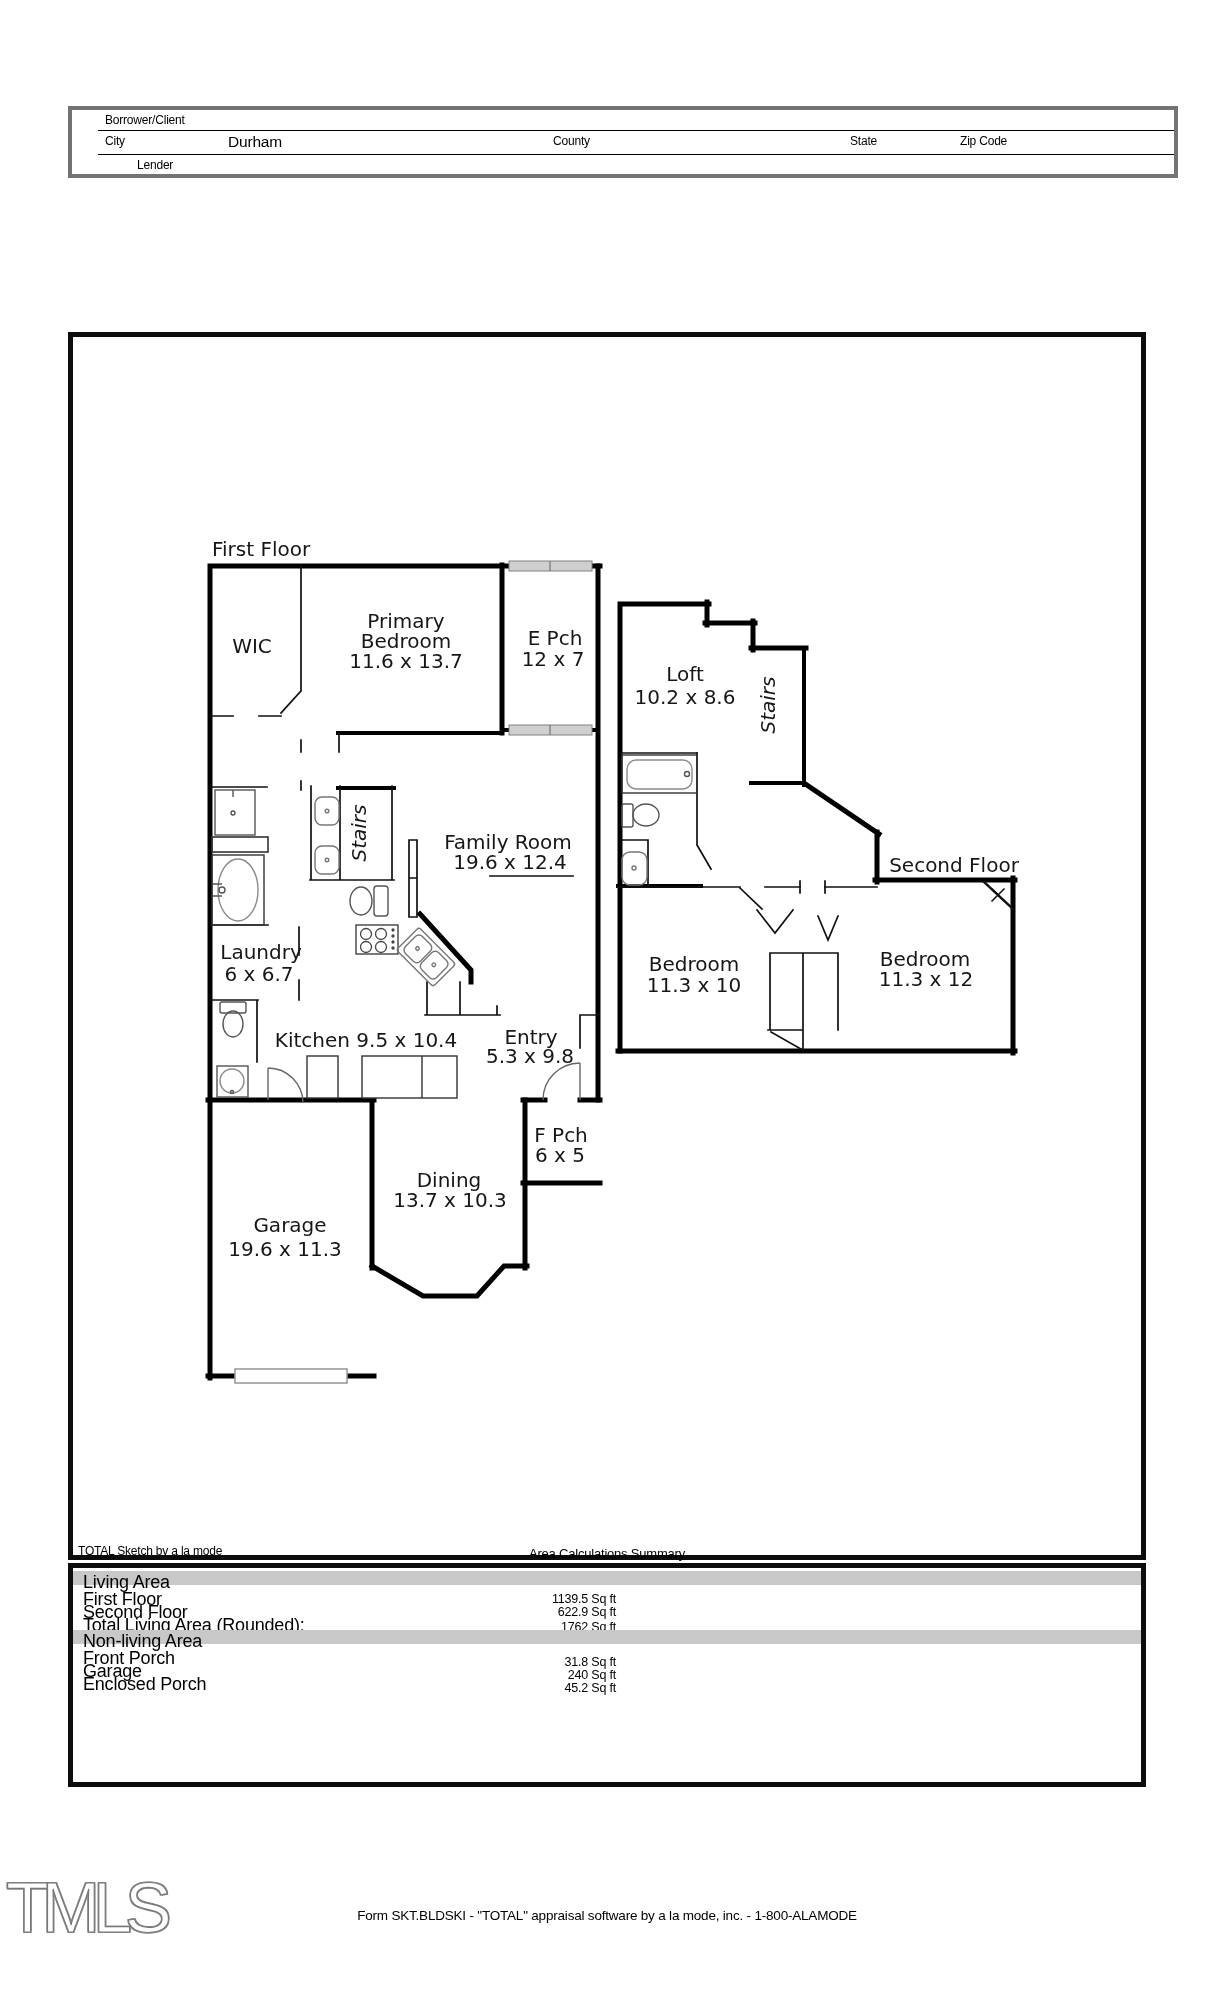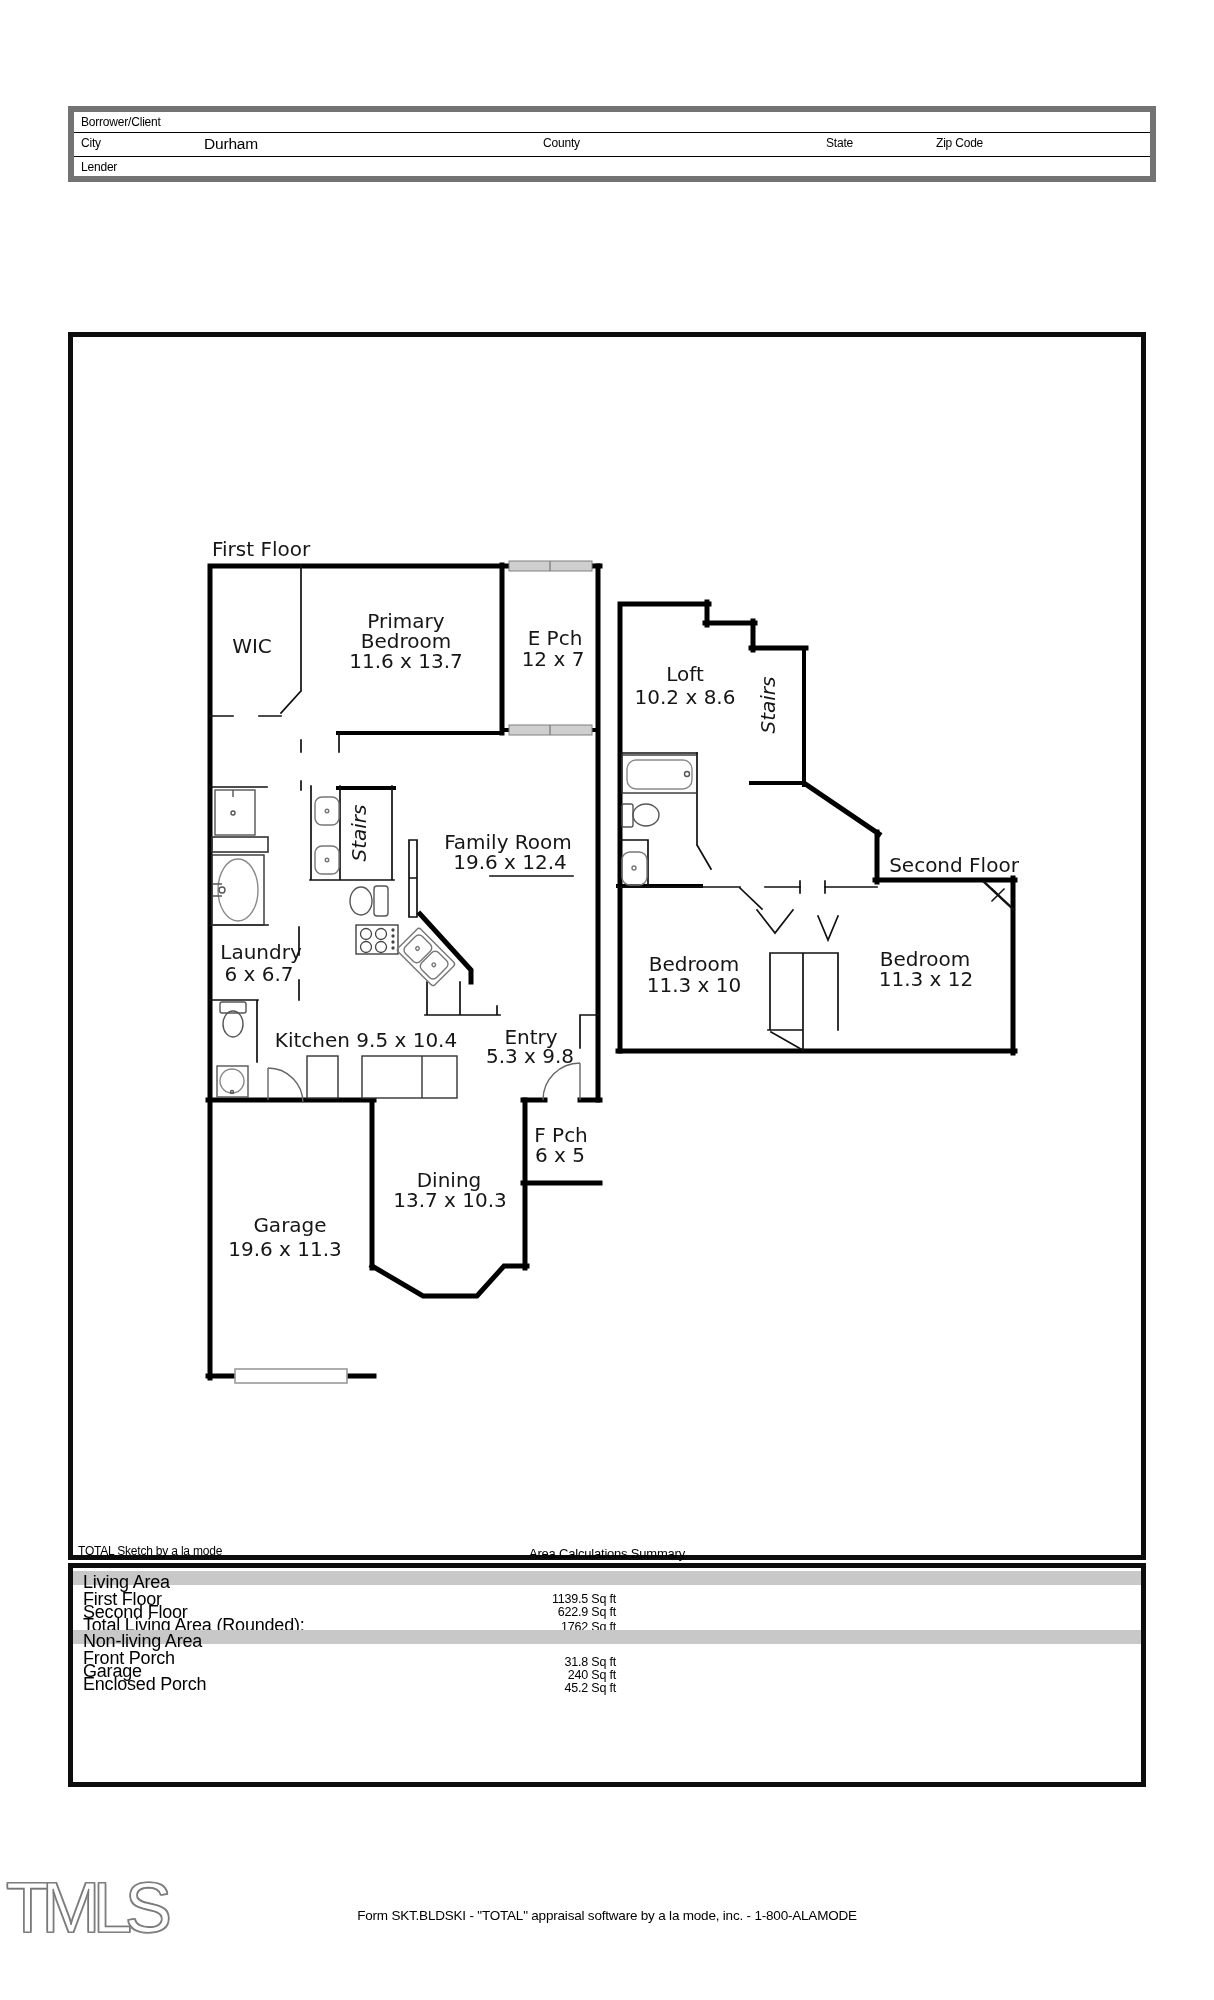--- a/index.html
+++ b/index.html
@@ -1,23 +1,23 @@
 <!DOCTYPE html>
 <html><head>
 <meta charset="utf-8">
 <style>
   html,body{margin:0;padding:0;background:#fff;}
   .page{position:relative;width:1214px;height:2000px;background:#ffffff;overflow:hidden;
         font-family:"Liberation Sans",sans-serif;color:#000;}
   .title{position:absolute;top:108px;left:0;width:100%;text-align:center;
          font-size:26px;font-weight:bold;letter-spacing:0px;}
   
-  .hdr{position:absolute;left:68px;top:106px;width:1076px;border:6px solid #737373;background:#fff;}
+  .hdr{position:absolute;left:68px;top:106px;width:1076px;border:4px solid #737373;background:#fff;padding-left:26px;}
   .hdr-row{position:relative;border-bottom:1px solid #000;}
-  .hdr-row:last-child{border-bottom:none;}
+  .hdr-row:last-child{border-bottom:none;margin-left:32px;}
   .r1{height:20px;} .r2{height:23px;} .r3{height:23px;} .r4{height:19px;}
   .hdr-label{position:absolute;left:7px;top:3px;font-size:12px;letter-spacing:-0.2px;}
   .hdr-value{position:absolute;left:130px;top:2px;font-size:15.5px;letter-spacing:-0.2px;}
   .hdr-mini{position:absolute;top:3px;font-size:12px;letter-spacing:-0.2px;}
   
   .sketchbox{position:absolute;left:68px;top:332px;width:1068px;height:1218px;
              border:5px solid #0d0d0d;background:#fff;}
   .sketch-credit{position:absolute;left:78px;top:1544px;font-size:12px;letter-spacing:-0.2px;}
   .sketch-summary-title{position:absolute;left:0;top:1546px;width:100%;text-align:center;
              font-size:13px;letter-spacing:-0.2px;}
@@ -46,21 +46,21 @@
 
   <div class="title">Building Sketch</div>
 
   <div class="hdr">
     <div class="hdr-row r1">
       <span class="hdr-label">Borrower/Client</span>
     </div>
     <div class="hdr-row r3">
       <span class="hdr-label">City</span>
       <span class="hdr-value">Durham</span>
-      <span class="hdr-mini" style="left:469px">County</span>
+      <span class="hdr-mini" style="left:455px">County</span>
       <span class="hdr-mini" style="left:752px">State</span>
       <span class="hdr-mini" style="left:862px">Zip Code</span>
     </div>
     <div class="hdr-row r4">
       <span class="hdr-label">Lender</span>
     </div>
   </div>
 
   <div class="sketchbox"></div>
 

